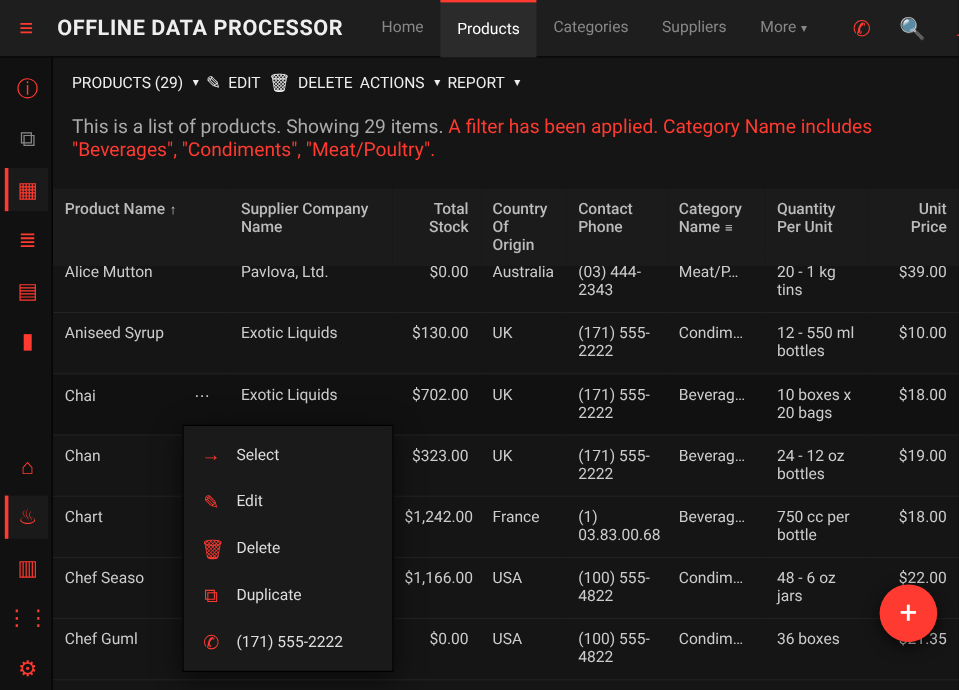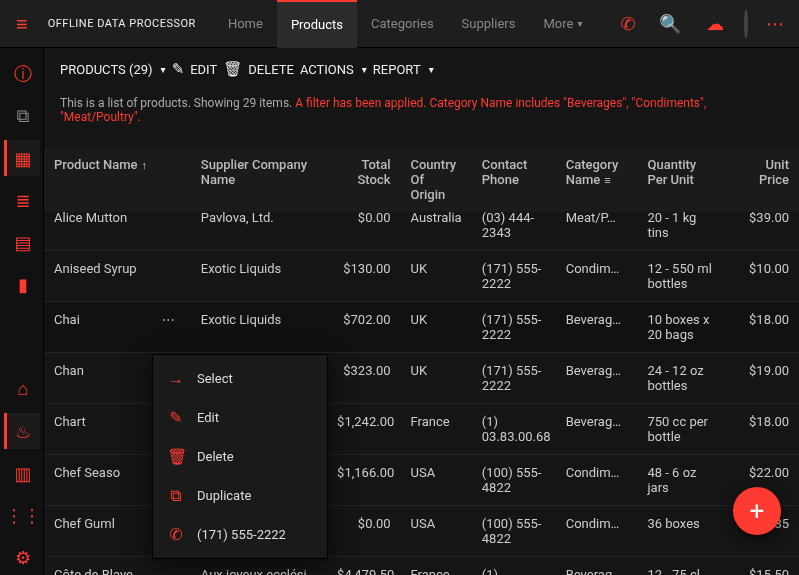--- a/index.html
+++ b/index.html
@@ -15,21 +15,21 @@
   .topbar {
     height: 48px;
     background: #1e1e1e;
     display: flex;
     align-items: center;
     padding: 0 10px;
     gap: 8px;
     border-bottom: 1px solid #000;
   }
   .hamburger { color: #ff3a30; font-size: 20px; cursor: pointer; padding: 4px 6px; }
-  .app-title { color: #eee; font-weight: 400; letter-spacing: .5px; font-size: 11px; margin-left: 6px; margin-right: 10px; white-space: nowrap; }
+  .app-title { color: #eee; font-weight: 700; letter-spacing: .5px; font-size: 18px; margin-left: 6px; margin-right: 10px; white-space: nowrap; }
   .nav { display: flex; gap: 0; align-items: stretch; height: 48px; }
   .nav-item { display:flex; align-items:center; padding: 0 14px; color: #888; cursor: pointer; }
   .nav-item.active { background:#2b2b2b; color:#fff; border-top:2px solid #ff3a30;text-align:center; }
   .nav-item .caret { margin-left:4px; font-size:10px; }
   .top-spacer { flex: 1; }
   .top-icon { color:#ff3a30; font-size:18px; padding:6px 8px; cursor:pointer; }
   .avatar { width:30px; height:30px; border-radius:50%; background: radial-gradient(circle at 40% 35%, #f8d9c9 0 35%, #8b1f1f 40% 60%, #2b2b2b 61% 100%); border:2px solid #444; margin:0 4px; }
   .dots { color:#ff3a30; letter-spacing:2px; font-size:18px; padding:4px 6px; cursor:pointer; }
 
   .shell { display:flex; height: calc(575px - 48px); }
@@ -37,21 +37,21 @@
   .sb-icon { width:36px; height:36px; display:flex; align-items:center; justify-content:center; color:#ff3a30; font-size:18px; cursor:pointer; border-left:3px solid transparent; }
   .sb-icon.muted { color:#888; }
   .sb-icon.active { border-left-color:#ff3a30; background:#1a1a1a; }
   .sb-gap { flex:1; }
 
   .main { flex:1; display:flex; flex-direction:column; background:#151515; position:relative; }
   .toolbar { height:42px; display:flex; align-items:center; gap:6px; padding:0 16px; color:#ddd; }
   .tool-btn { display:flex; align-items:center; gap:6px; cursor:pointer; color:#eee; font-size:13px; }
   .tool-btn .ico { font-size:15px; }
   .tool-caret { font-size:10px; margin-left:2px; }
-  .notice { padding:6px 16px 10px 16px; font-size:12px; color:#aaa; }
+  .notice { padding:6px 16px 10px 16px; font-size:16px; color:#aaa; }
   .notice .warn { color:#ff3a30; }
 
   .grid { flex:1; overflow:hidden; }
   table { width:100%; border-collapse:collapse; table-layout:fixed; }
   th, td { padding:10px 10px; text-align:left; vertical-align:top; border-bottom:1px solid #222; }
   th { background:#1b1b1b; color:#bbb; font-weight:500; position:sticky; top:13px; }
   td { color:#ccc; }
   .num { text-align:right; }
   tr.row-active td { background:#111; }
   .row-menu-cell { text-align:right; color:#ccc; padding-right:6px; }

